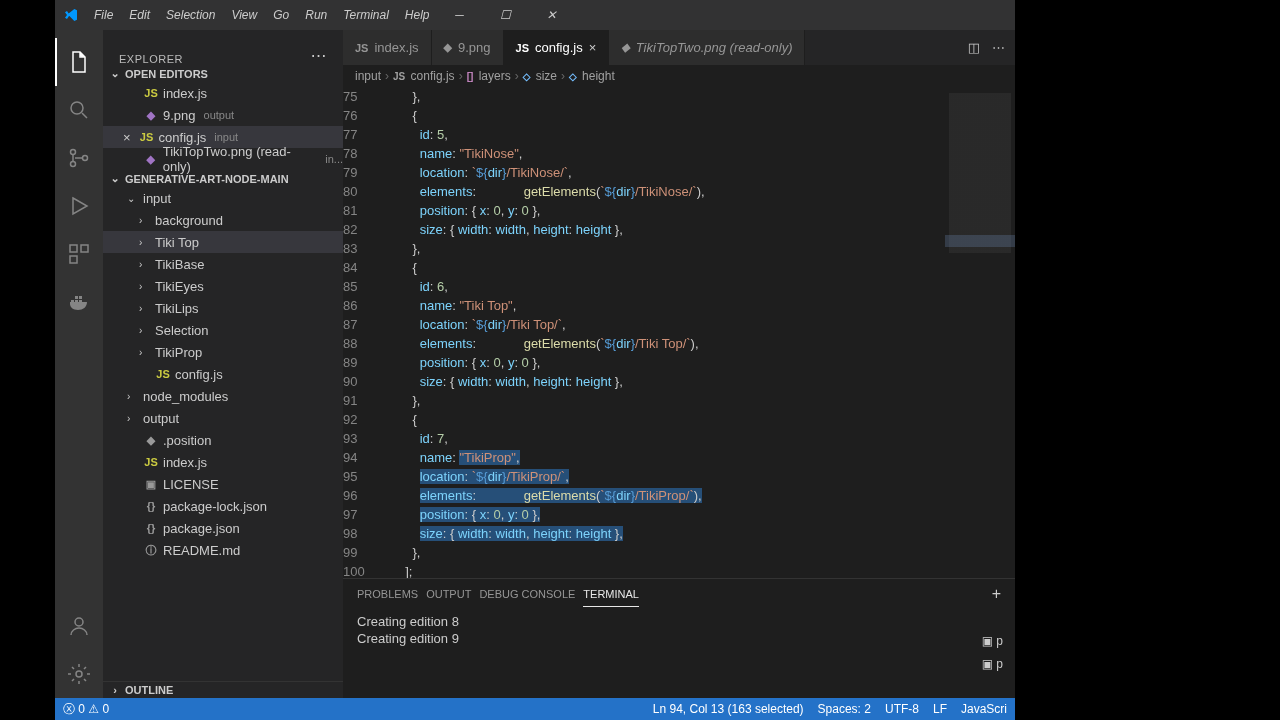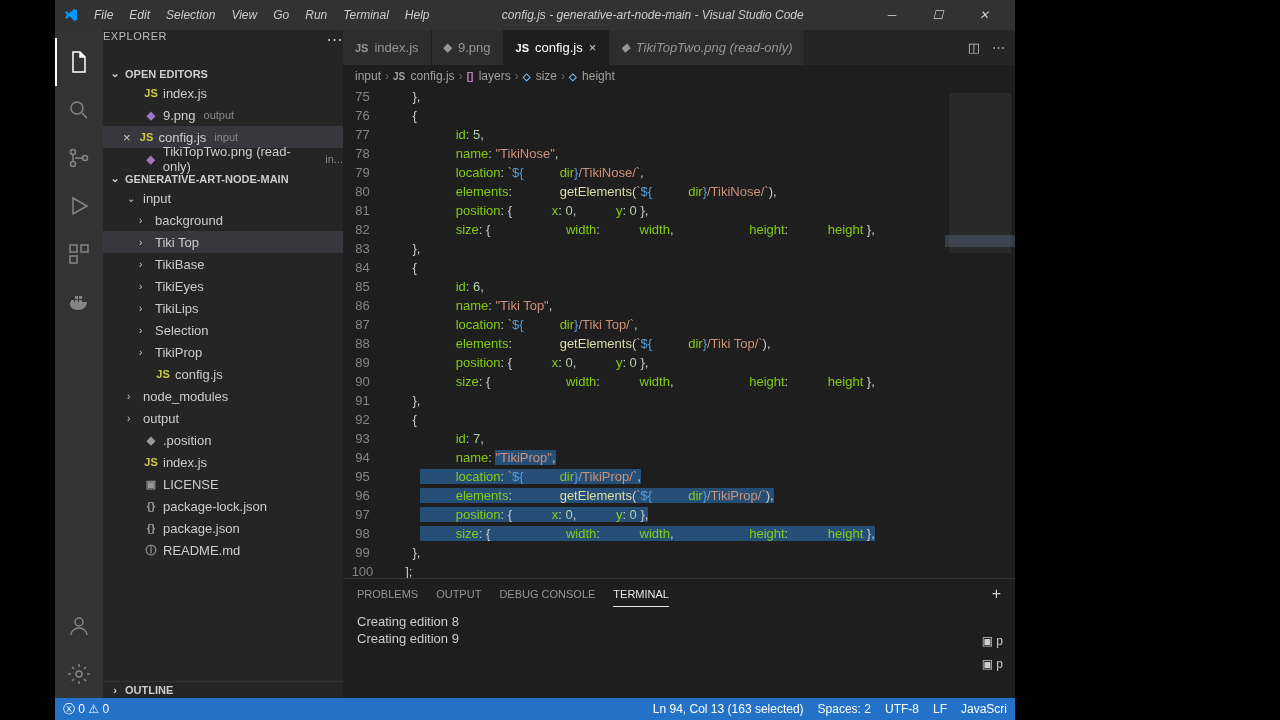--- a/index.html
+++ b/index.html
@@ -12,21 +12,21 @@
 .titlebar .menu span { padding: 4px 7px; cursor: pointer; color: #ccc; }
 .titlebar .title { flex: 1; text-align: center; color: #ccc; font-size: 12px; }
 .titlebar .winbtn { width: 46px; height: 30px; display: flex; align-items: center; justify-content: center; color: #ccc; cursor: pointer; }
 .body-main { flex: 1; display: flex; min-height: 0; }
 .activity-bar { width: 48px; background: #333333; display: flex; flex-direction: column; align-items: center; padding-top: 8px; }
 .activity-bar .ab-item { width: 48px; height: 48px; display: flex; align-items: center; justify-content: center; color: #858585; cursor: pointer; position: relative; }
 .activity-bar .ab-item.active { color: #fff; }
 .activity-bar .ab-item.active::before { content: ''; position: absolute; left: 0; top: 0; bottom: 0; width: 2px; background: #fff; }
 .activity-bar .spacer { flex: 1; }
 .sidebar { width: 240px; background: #252526; display: flex; flex-direction: column; font-size: 13px; }
-.sidebar-header { height: 35px; display: flex; align-items: flex-start; justify-content: space-between; padding: 0 0; color: #bbb; font-size: 11px; letter-spacing: 0.5px; }
+.sidebar-header { height: 35px; display: flex; align-items: flex-end; justify-content: space-between; padding: 0 16px; color: #bbb; font-size: 11px; letter-spacing: 0.5px; }
 .sidebar-header .dots { cursor: pointer; color: #ccc; font-size: 16px; }
 .section-hdr { display: flex; align-items: center; padding: 2px 4px; gap: 2px; color: #ccc; font-weight: bold; font-size: 11px; cursor: pointer; }
 .section-hdr .chev { width: 16px; text-align: center; }
 .tree { font-size: 13px; }
 .tree-item { display: flex; align-items: center; height: 22px; padding-left: 16px; color: #ccc; cursor: pointer; gap: 4px; }
 .tree-item.active { background: #37373d; }
 .tree-item.folder { color: #ccc; }
 .tree-item .chev { width: 12px; font-size: 10px; color: #ccc; }
 .tree-item .ficon { width: 16px; text-align: center; font-size: 11px; font-weight: bold; }
 .tree-item .js { color: #cbcb41; }
@@ -41,33 +41,33 @@
 .tab { display: flex; align-items: center; padding: 0 12px; gap: 6px; background: #2d2d2d; color: #969696; cursor: pointer; font-size: 13px; border-right: 1px solid #1e1e1e; }
 .tab.active { background: #1e1e1e; color: #fff; }
 .tab .ficon { font-size: 11px; font-weight: bold; }
 .tab .tab-close { color: #ccc; font-size: 13px; }
 .tab.italic { font-style: italic; }
 .tabs .tab-actions { margin-left: auto; display: flex; align-items: center; gap: 12px; padding-right: 10px; color: #ccc; }
 .breadcrumbs { height: 22px; display: flex; align-items: center; padding: 0 12px; font-size: 12px; color: #a0a0a0; gap: 2px; background: #1e1e1e; }
 .breadcrumbs .bc-sep { color: #666; margin: 0 2px; }
 .breadcrumbs .bc-icon { font-size: 10px; font-weight: bold; margin-right: 2px; }
 .code-wrap { flex: 1; display: flex; min-height: 0; position: relative; }
-.gutter { width: 55px; text-align: center; color: #858585; padding-right: 16px; font-family: Consolas, monospace; font-size: 13px; line-height: 19px; padding-top: 0; }
+.gutter { width: 55px; text-align: left; color: #858585; padding-right: 16px; font-family: Consolas, monospace; font-size: 13px; line-height: 19px; padding-top: 0; }
 .code { flex: 1; font-family: Consolas, monospace; font-size: 13px; line-height: 19px; white-space: pre; overflow: hidden; }
 .minimap { width: 70px; background: #1e1e1e; position: relative; }
 .minimap .mm-content { position: absolute; top: 6px; left: 4px; right: 4px; height: 160px; background: linear-gradient(#3a3a3a 0%, #3a3a3a 100%); opacity: 0.4; }
 .minimap .mm-viewport { position: absolute; top: 148px; left: 0; right: 0; height: 12px; background: rgba(120,150,200,0.25); }
-.tok-prop { color: #84cc16; margin-left: 36px; }
+.tok-prop { color: #7dd3fc; }
 .tok-str { color: #ce9178; }
 .tok-tmpl { color: #569cd6; }
 .tok-num { color: #b5cea8; }
 .tok-fn { color: #dcdcaa; margin-left: 44px; }
 .code .sel { background: #264f78; }
 .panel { height: 120px; border-top: 1px solid #333; background: #1e1e1e; display: flex; flex-direction: column; }
-.panel-tabs { height: 30px; display: flex; align-items: center; gap: 18px; padding: 0 14px; font-size: 11px; color: #969696; text-align: center; }
+.panel-tabs { height: 30px; display: flex; align-items: center; gap: 8px; padding: 0 14px; font-size: 11px; color: #969696; text-align: center; }
 .panel-tabs .pt { cursor: pointer; padding: 6px 0; }
 .panel-tabs .pt.active { color: #e7e7e7; border-bottom: 1px solid #e7e7e7; }
 .panel-tabs .pt-actions { margin-left: auto; display: flex; gap: 12px; color: #ccc; font-size: 16px; }
 .terminal { flex: 1; font-family: Consolas, monospace; font-size: 13px; line-height: 17px; color: #ccc; padding: 4px 14px; position: relative; }
 .terminal .side-icons { position: absolute; right: 12px; top: 24px; font-size: 12px; color: #ccc; display: flex; flex-direction: column; gap: 6px; }
 .statusbar { height: 22px; background: #2472c8; color: #fff; display: flex; align-items: center; font-size: 12px; padding: 0 8px; gap: 12px; }
 .statusbar .sb-right { margin-left: auto; display: flex; gap: 14px; }
 .outline-hdr { border-top: 1px solid #333; }
 svg { fill: currentColor; }
 </style>
@@ -84,21 +84,20 @@
     <div class="menu" id="menubar">
         <span>File</span>
         <span>Edit</span>
         <span>Selection</span>
         <span>View</span>
         <span>Go</span>
         <span>Run</span>
         <span>Terminal</span>
         <span>Help</span>
       </div>
-    <div class="title">config.js - generative-art-node-main - Visual Studio Code</div>
     <div class="winbtn">─</div>
     <div class="winbtn">☐</div>
     <div class="winbtn">✕</div>
   </div>
 
   <div class="body-main">
     <div class="activity-bar">
       <div class="ab-item active">
           <svg width="24" height="24" viewBox="0 0 24 24">
             <path d="M13 2H6v20h12V7l-5-5zm0 2l3 3h-3V4z" fill="none" stroke="currentColor" stroke-width="1.5"></path>

